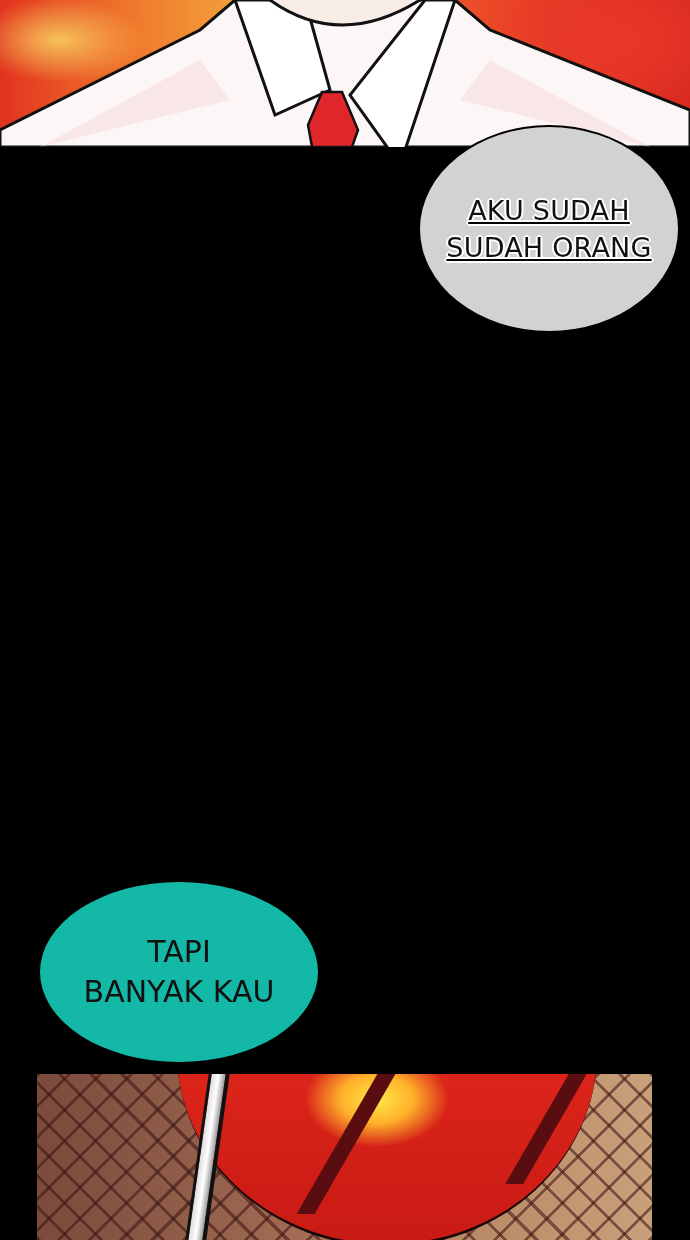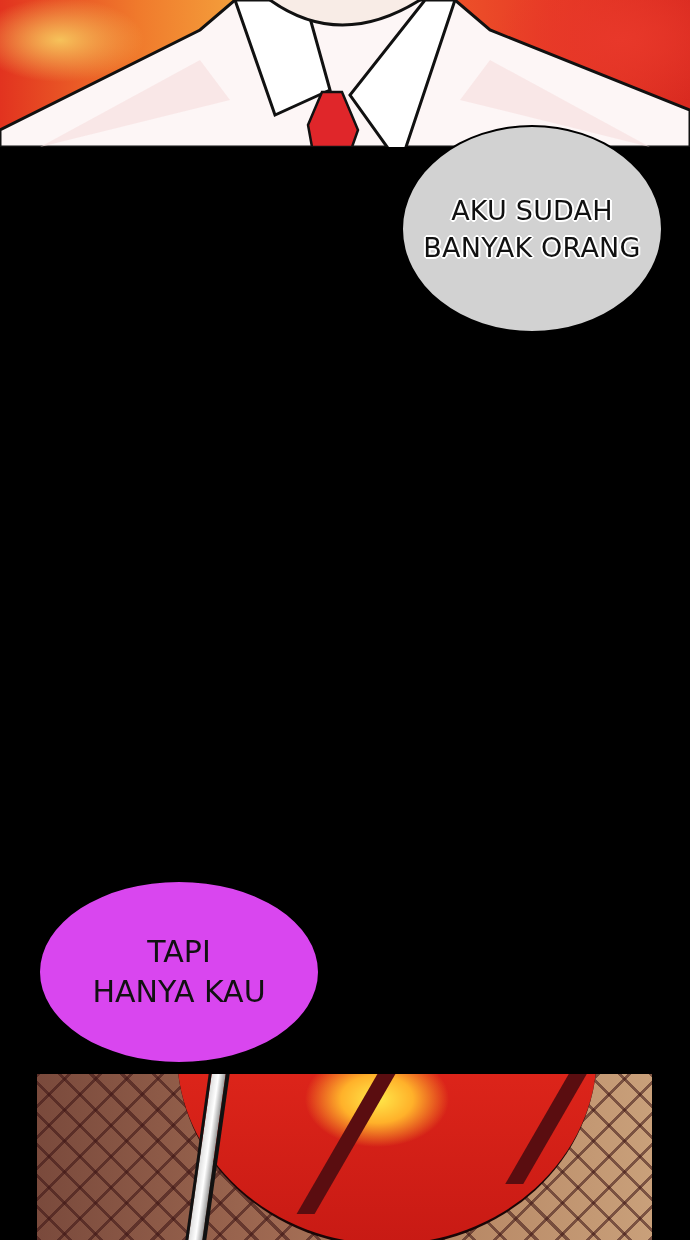--- a/index.html
+++ b/index.html
@@ -11,33 +11,33 @@
     position:absolute; left:0; top:0; width:690px; height:147px; overflow:hidden;
     background:
       radial-gradient(ellipse 120px 60px at 60px 40px, #f6c25a 0%, rgba(246,194,90,0) 70%),
       radial-gradient(ellipse 160px 90px at 620px 40px, #e8382a 0%, rgba(232,56,42,0) 80%),
       linear-gradient(90deg, #e2331f 0%, #f07a2c 20%, #f4a13c 35%, #ef5a2b 60%, #e73a25 80%, #d92a20 100%);
   }
   .shirt {
     position:absolute; left:0; top:0; width:690px; height:147px;
   }
   .bubble-grey {
-    position:absolute; left:401px; top:125px; width:262px; height:208px;
+    position:absolute; left:418px; top:125px; width:262px; height:208px;
     border-radius:50%; background:#d2d2d2; border:2px solid #000; box-sizing:border-box;
-    display:flex; flex-direction:column; align-items:center; justify-content:center;
+    display:flex; flex-direction:column; align-items:center; justify-content:center;text-decoration:underline;
   }
   .bubble-grey .line {
     font-size:27px; line-height:37px; color:#111; letter-spacing:0.2px;
     text-shadow: 0 0 2px #fff, 1px 1px 0 #fff, -1px -1px 0 #fff, 1px -1px 0 #fff, -1px 1px 0 #fff,
                  2px 0 0 #fff, -2px 0 0 #fff, 0 2px 0 #fff, 0 -2px 0 #fff;
     white-space:nowrap;
   }
   .bubble-white {
     position:absolute; left:38px; top:880px; width:282px; height:184px;
-    border-radius:50%; background:#d946ef; border:2px solid #000; box-sizing:border-box;
+    border-radius:50%; background:#14b8a6; border:2px solid #000; box-sizing:border-box;
     display:flex; flex-direction:column; align-items:center; justify-content:center;
     z-index:3;
   }
   .bubble-white .line {
     font-size:30px; line-height:40px; color:#111; white-space:nowrap;
   }
   .panel-bottom {
     position:absolute; left:37px; top:1074px; width:615px; height:166px; overflow:hidden;
     background:
       repeating-linear-gradient(45deg, rgba(60,20,20,0.55) 0 3px, rgba(0,0,0,0) 3px 22px),
@@ -70,26 +70,26 @@
     <path d="M650 147 L490 60 L460 100 Z" fill="#f7dede" opacity="0.6"></path>
     <path d="M235 0 L275 115 L330 90 L305 0 Z" fill="#fff" stroke="#111" stroke-width="3"></path>
     <path d="M455 0 L400 165 L350 95 L425 0 Z" fill="#fff" stroke="#111" stroke-width="3"></path>
     <path d="M270 0 Q340 50 420 0" fill="#f8ece6" stroke="#111" stroke-width="3"></path>
     <path d="M322 92 L342 92 L358 130 L352 147 L312 147 L308 125 Z" fill="#e0262a" stroke="#111" stroke-width="2.5"></path>
   </svg>
 </div>
 
 <div class="bubble-grey">
   <div class="line">AKU SUDAH</div>
-  <div class="line">BANYAK ORANG</div>
+  <div class="line">SUDAH ORANG</div>
 </div>
 
 <div class="bubble-white">
   <div class="line">TAPI</div>
-  <div class="line">HANYA KAU</div>
+  <div class="line">BANYAK KAU</div>
 </div>
 
 <div class="panel-bottom">
   <div class="eye"></div>
   <div class="bar1"></div>
   <div class="bar2"></div>
   <div class="blade"></div>
 </div>
 
 </body></html>

